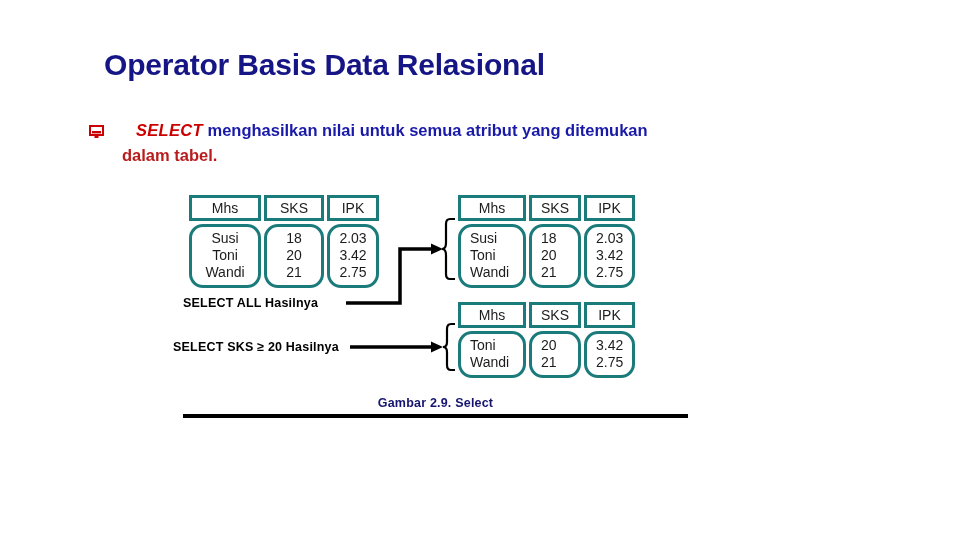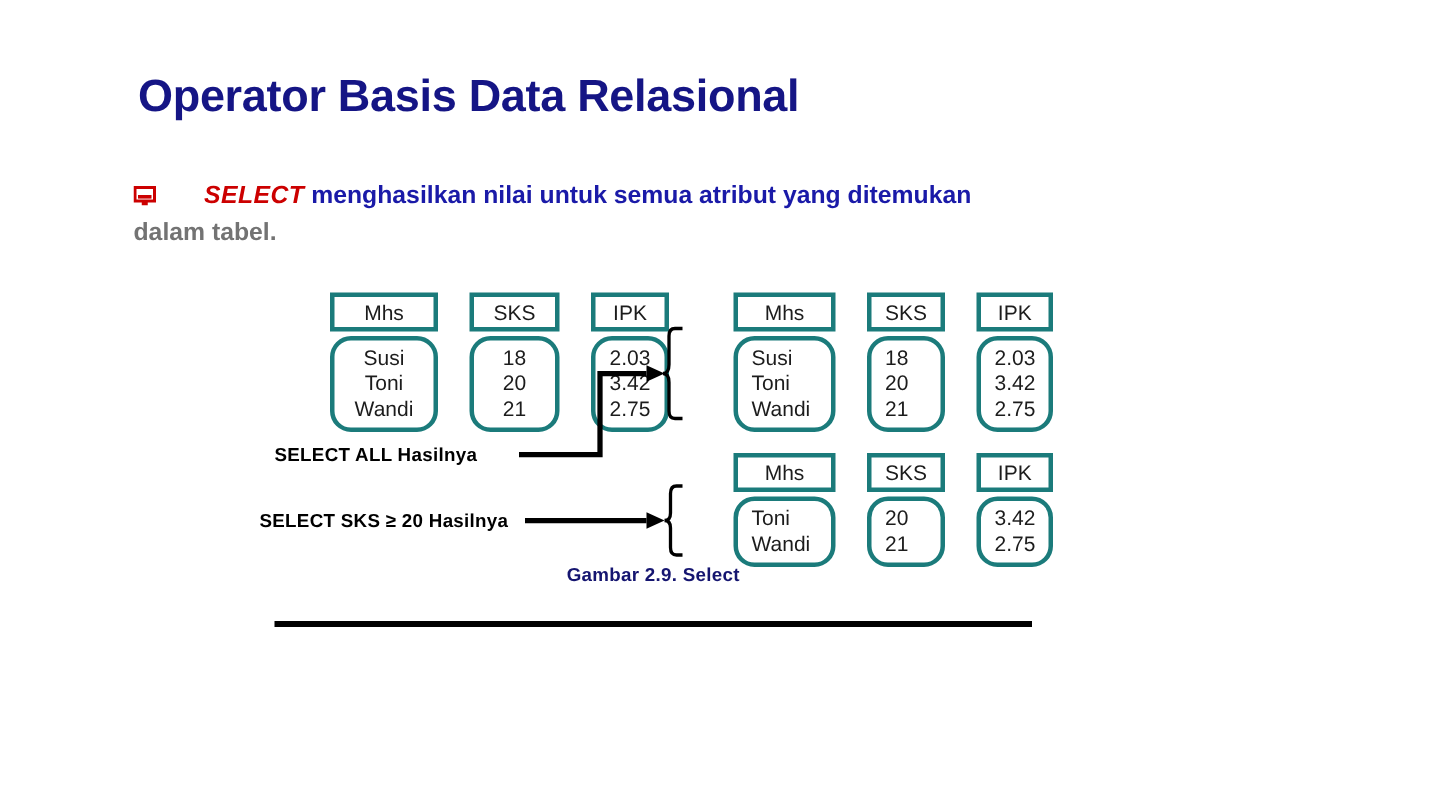--- a/index.html
+++ b/index.html
@@ -12,21 +12,21 @@
     height: 540px;
     position: relative;
     overflow: hidden;
     font-family: "Liberation Sans", sans-serif;
     -webkit-font-smoothing: none;
   }
 
   
   #slide-title {
     position: absolute;
-    left: 92px;
+    left: 104px;
     top: 48px;
     font-size: 30px;
     font-weight: bold;
     color: #151585;
     letter-spacing: -0.2px;
     white-space: nowrap;
   }
 
   
   #bullet-block {
@@ -51,32 +51,32 @@
     text-align: justify;
     text-justify: inter-word;
   }
   #bullet-text .kw {
     color: #cc0000;
     font-style: italic;
     font-weight: bold;
     letter-spacing: 0.3px;
   }
   #bullet-line2 {
+    margin-left: 33px;
     font-size: 16.5px;
     font-weight: bold;
-    color: #737373;
+    color: #b91c1c;
     line-height: 1.5;
   }
 
   
   .rel-table {
     position: absolute;
     display: flex;
-    gap: 21px;
-    margin-left: 31px;
+    gap: 3px;
   }
   .rel-col {
     display: flex;
     flex-direction: column;
     gap: 3px;
   }
   .cell-head, .cell-body {
     border: 3px solid #1b7b7b;
     background: #ffffff;
     box-sizing: border-box;
@@ -139,21 +139,21 @@
     position: absolute;
     left: 0; top: 0;
     width: 960px; height: 540px;
     pointer-events: none;
   }
 
   
   #caption {
     position: absolute;
     left: 183px;
-    top: 376px;
+    top: 396px;
     width: 505px;
     text-align: center;
     font-size: 12.5px;
     font-weight: bold;
     color: #151570;
     letter-spacing: 0.2px;
   }
   #caption-rule {
     position: absolute;
     left: 183px;

